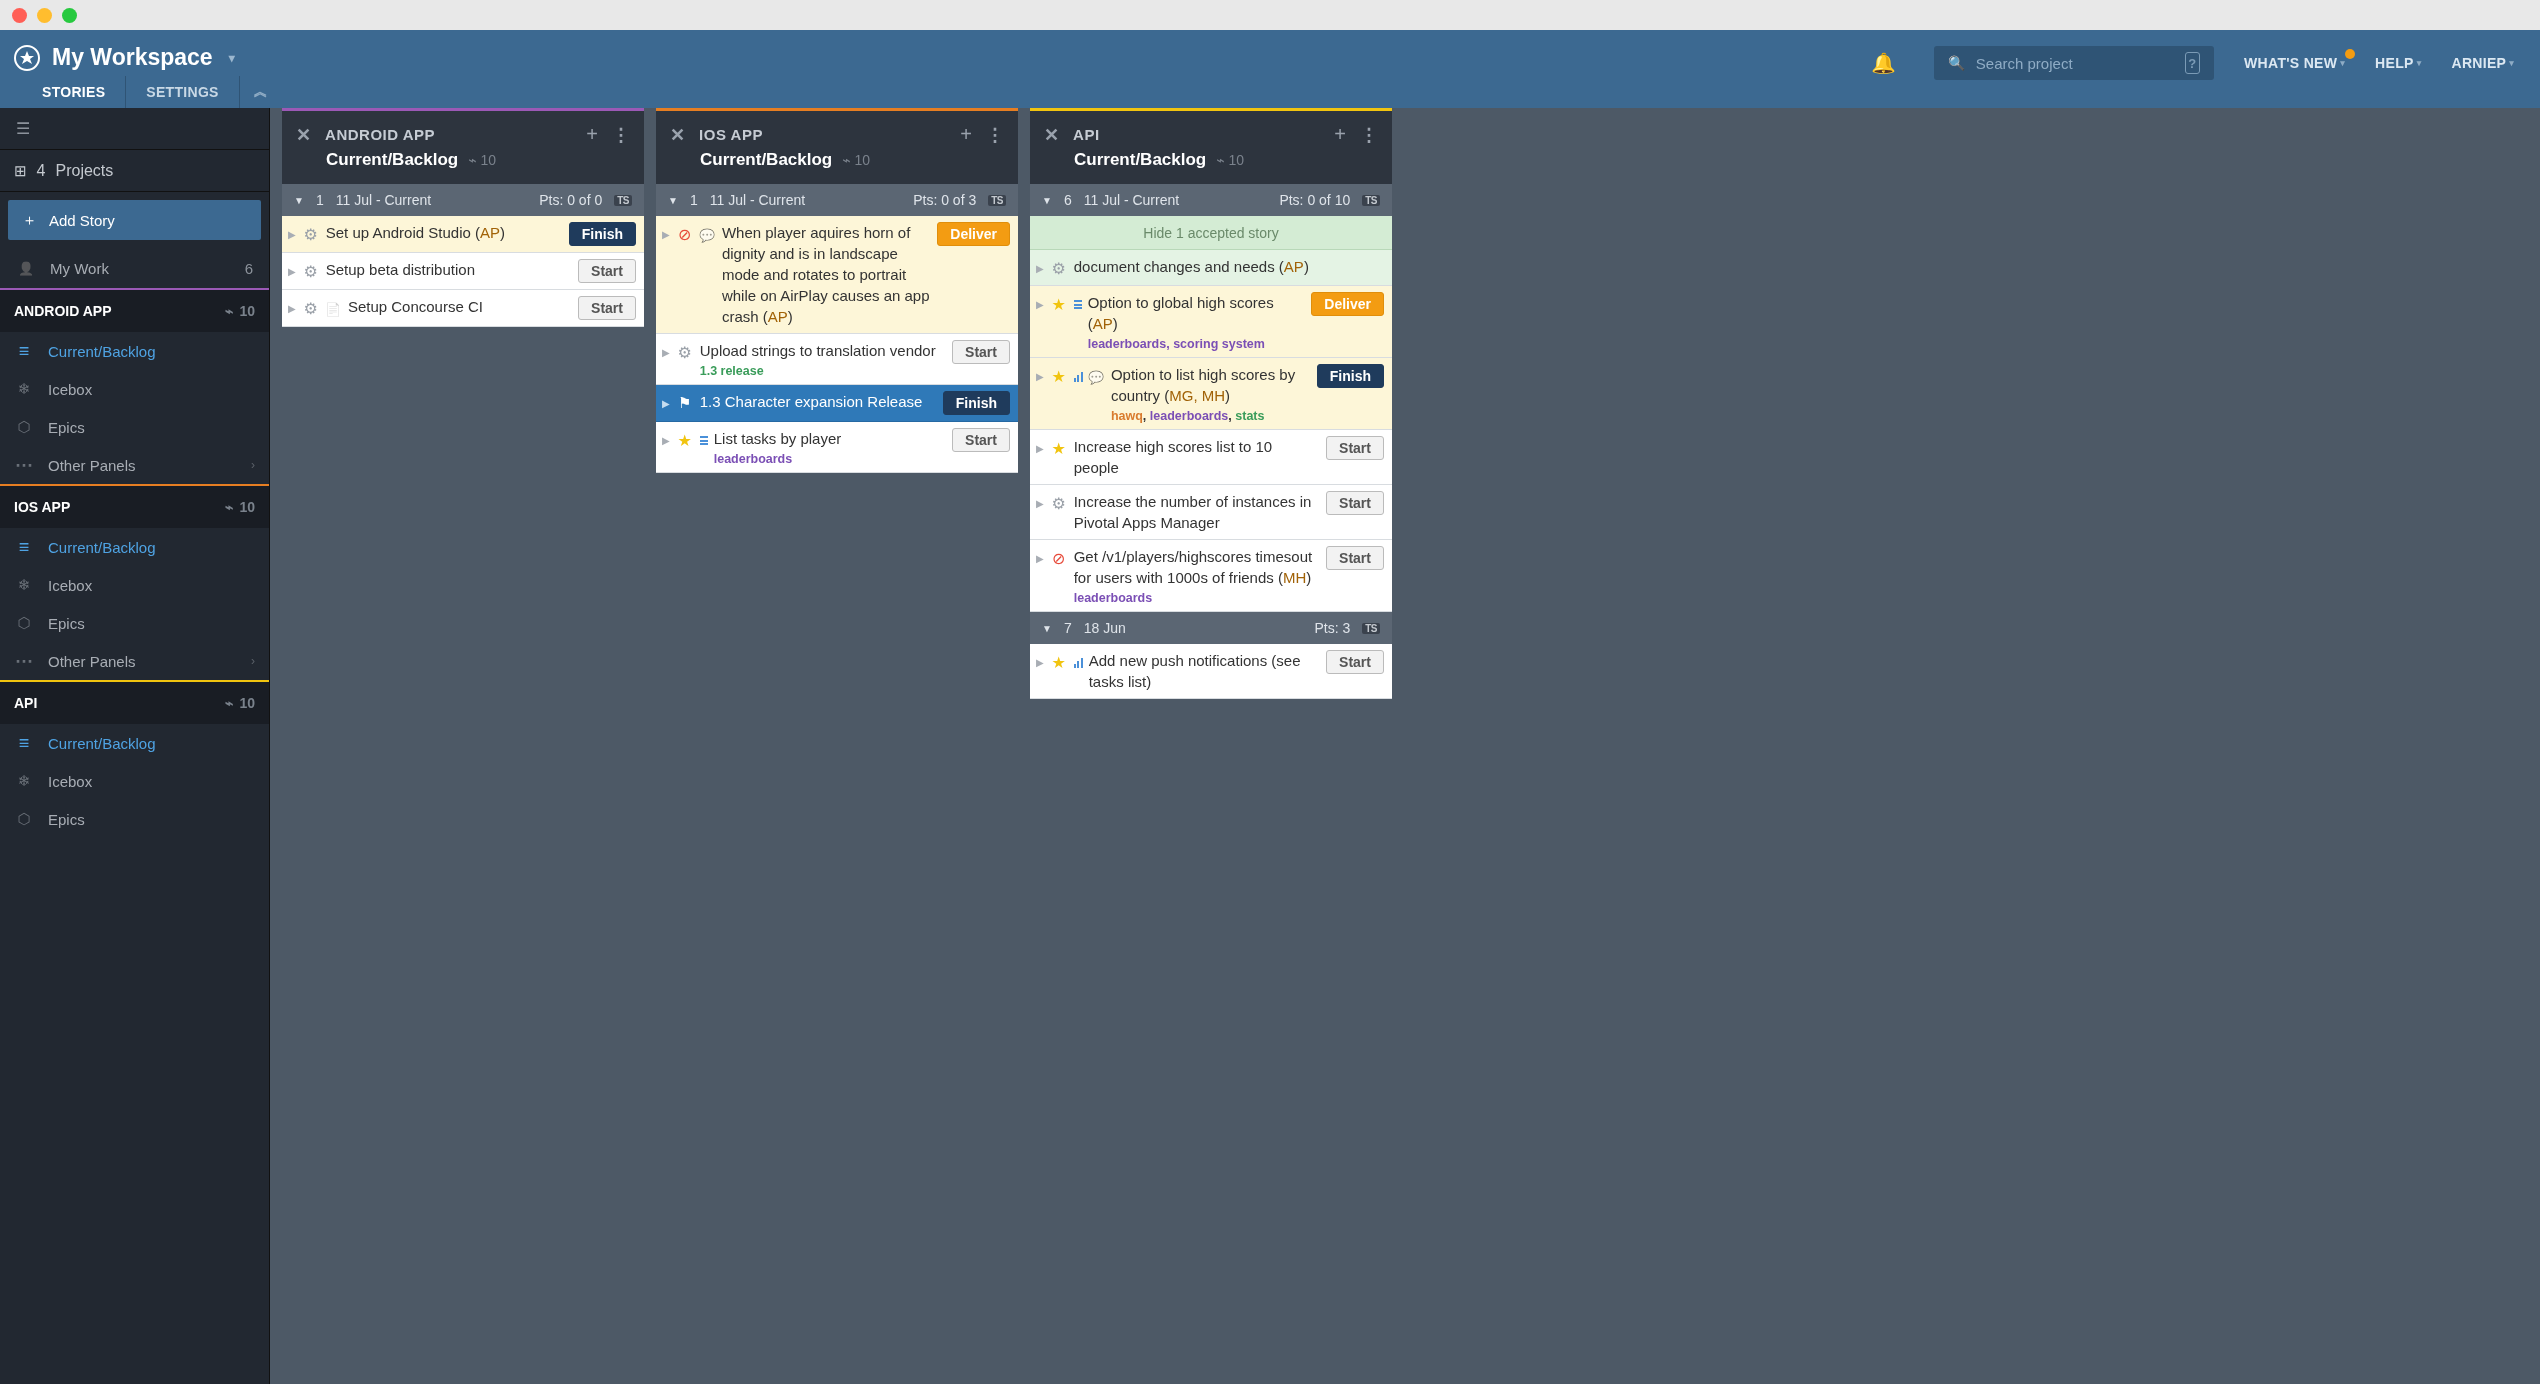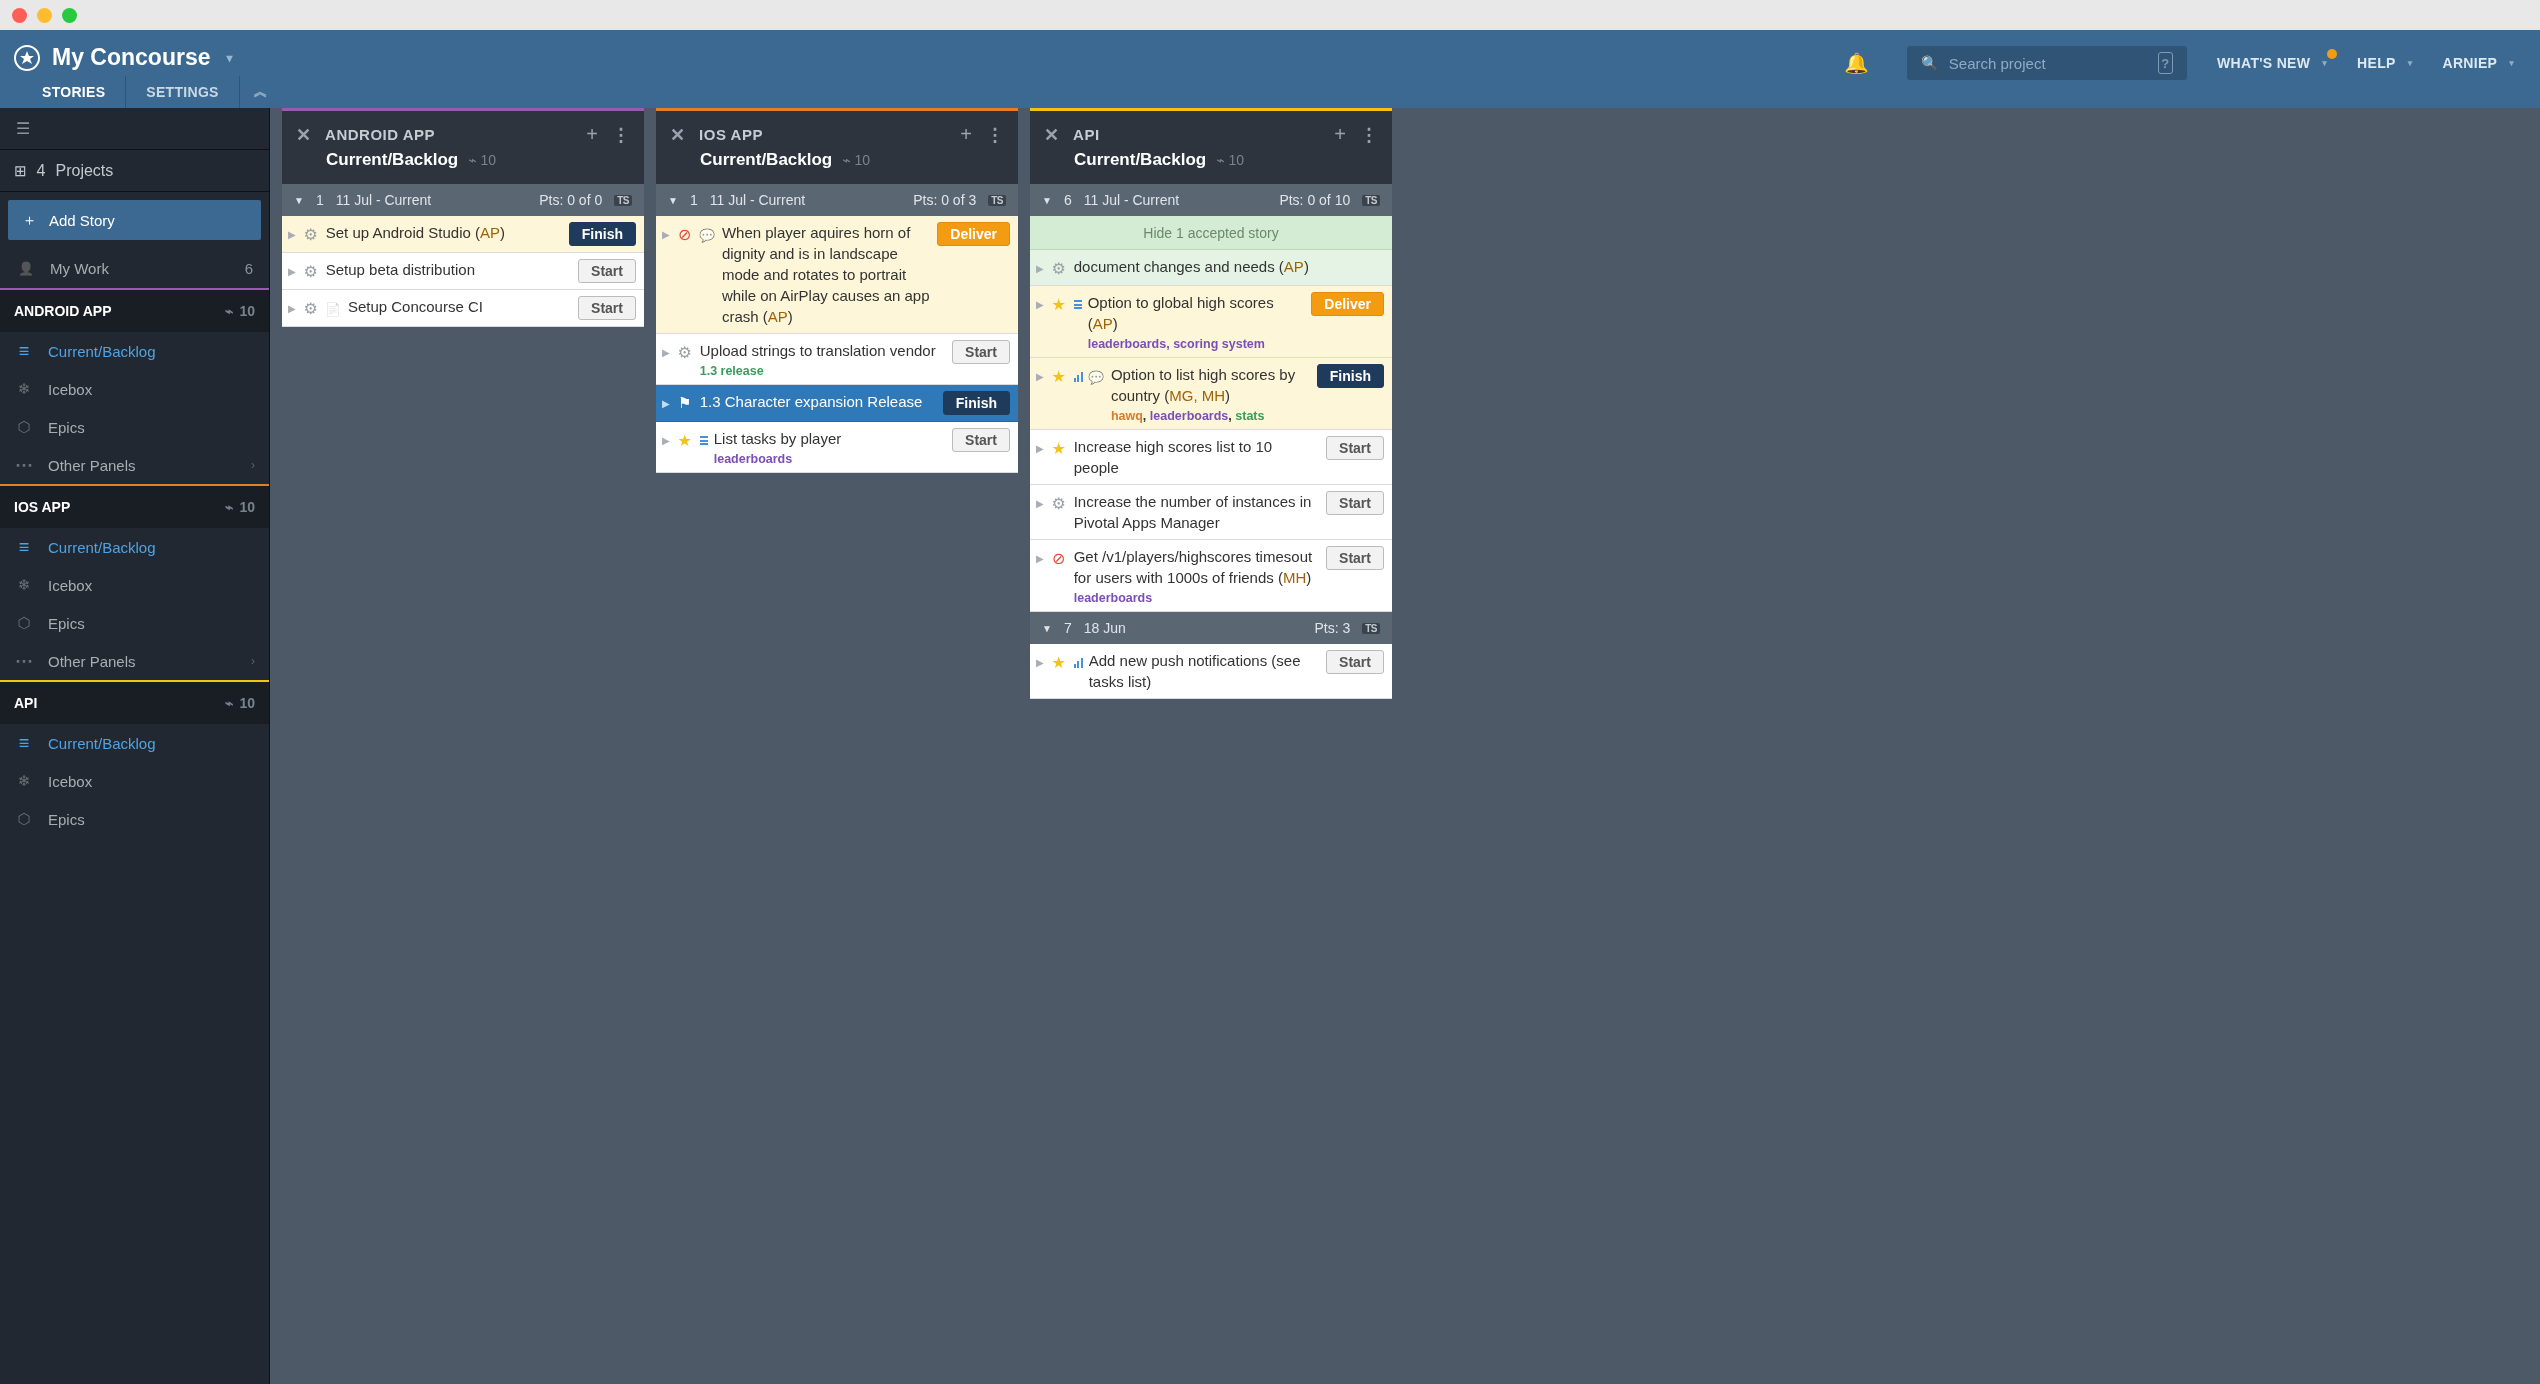--- a/index.html
+++ b/index.html
@@ -64,21 +64,21 @@
 .search-input {
   background: transparent; border: none; outline: none; color: #dce8f2;
   font-size: 15px; flex: 1;
 }
 .search-input::placeholder { color: #8facc5; }
 .help-q {
   width: 22px; height: 22px; border: 1.5px solid #7b9bb6; border-radius: 3px;
   display: flex; align-items: center; justify-content: center; font-size: 13px;
   color: #7b9bb6;
 }
-.hdr-link { position: relative; display: flex; align-items: center; gap: 12px; }
+.hdr-link { position: relative; display: flex; align-items: center; gap: 3px; }
 .hdr-caret { font-size: 9px; color: #8facc5; }
 .notif-dot {
   position: absolute; top: -6px; right: -10px; width: 10px; height: 10px;
   background: #f39c12; border-radius: 50%;
 }
 .bell-icon { color: #8facc5; font-size: 20px; margin-right: 8px; }
 
 .app-tabs {
   display: flex; align-items: center; height: 32px; gap: 0; margin-left: 8px;
   color: #c9d9e6; font-size: 14px; font-weight: 700; letter-spacing: 0.3px; text-align: center;
@@ -251,21 +251,21 @@
   <div class="chrome-dot dot-green"></div>
 </div>
 
 <div class="app-header">
   <div class="workspace-title">
     <span class="workspace-logo">
       <svg width="14" height="14" viewBox="0 0 14 14">
           <path fill="#fff" d="M7 0l2 5 5 0-4 3 2 5-5-3-5 3 2-5-4-3 5 0z"></path>
         </svg>
     </span>
-    <span>My Concourse</span>
+    <span>My Workspace</span>
     <span class="workspace-caret">▾</span>
   </div>
 
   <div class="app-tabs">
     <div class="app-tab active">STORIES</div>
     <div class="app-tab">SETTINGS</div>
     <div class="app-tab collapse-tab">
         <span class="ico-chevup"></span>
       </div>
   </div>

